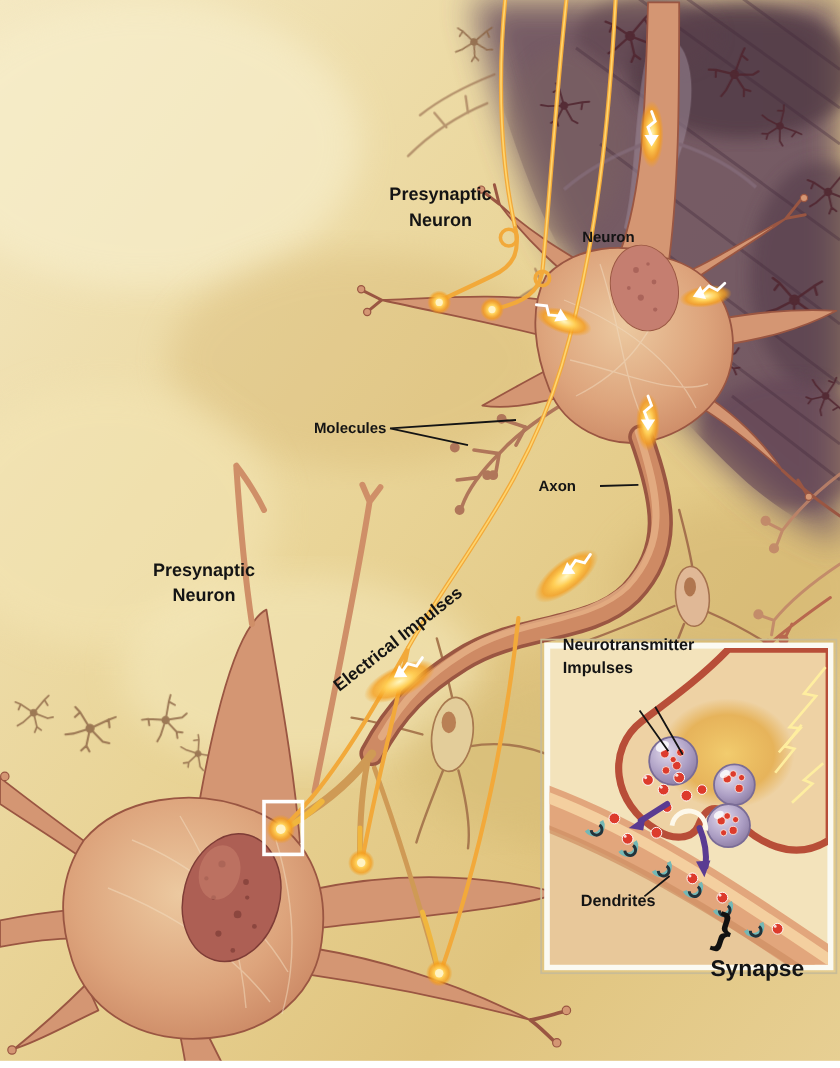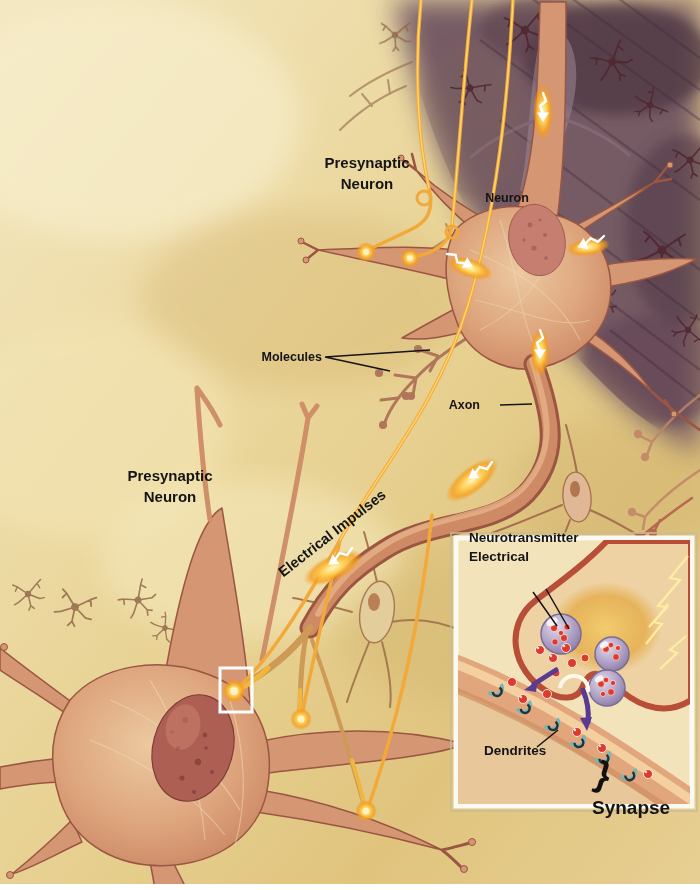--- a/index.html
+++ b/index.html
@@ -433,17 +433,17 @@
 <div class="lbl small" style="left:507px;top:192px;transform:translateX(-50%);">Neuron</div>
 <div class="lbl small" style="left:322px;top:351px;transform:translateX(-100%);">Molecules</div>
 <div class="lbl small" style="left:480px;top:399px;transform:translateX(-100%);">Axon</div>
 <div class="lbl rot" style="left:332px;top:533px;transform:translate(-50%,-50%) rotate(-38deg);">Electrical Impulses</div>
 <div class="lbl big" style="left:170px;top:465px;transform:translateX(-50%);">
   <span class="l2">Presynaptic</span>
   <span class="l2">Neuron</span>
 </div>
 <div class="lbl ins" style="left:469px;top:528px;">
   <span class="l2">Neurotransmitter</span>
-  <span class="l2">Electrical</span>
+  <span class="l2">Impulses</span>
 </div>
 <div class="lbl ins" style="left:484px;top:741px;">Dendrites</div>
 <div class="lbl syn" style="left:592px;top:761px;margin-top:36px;">Synapse</div>
 </div>
 
 </body></html>

